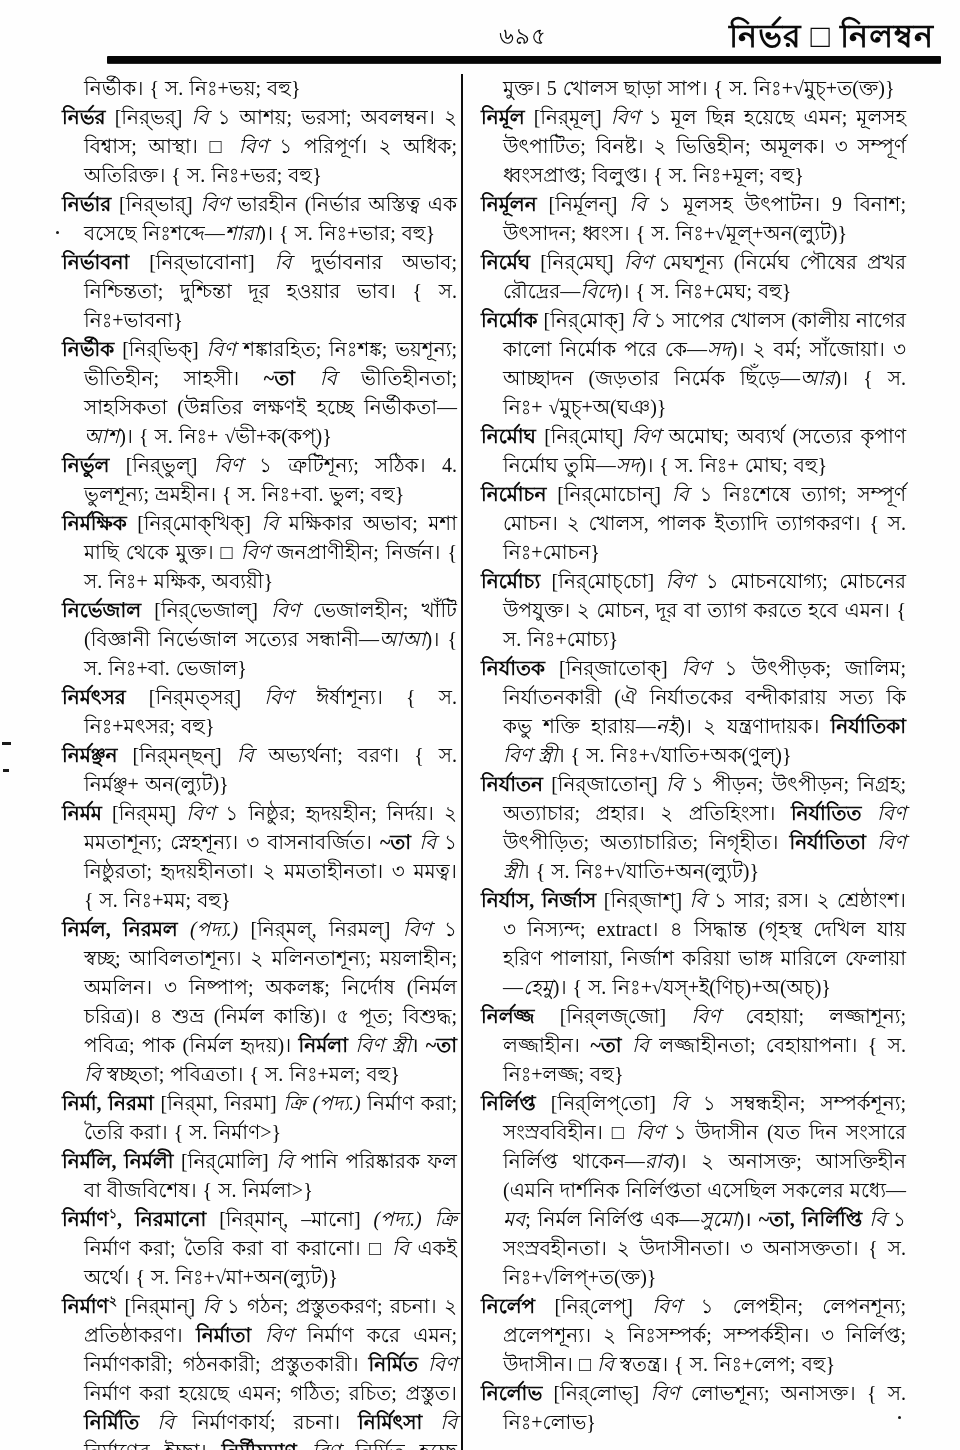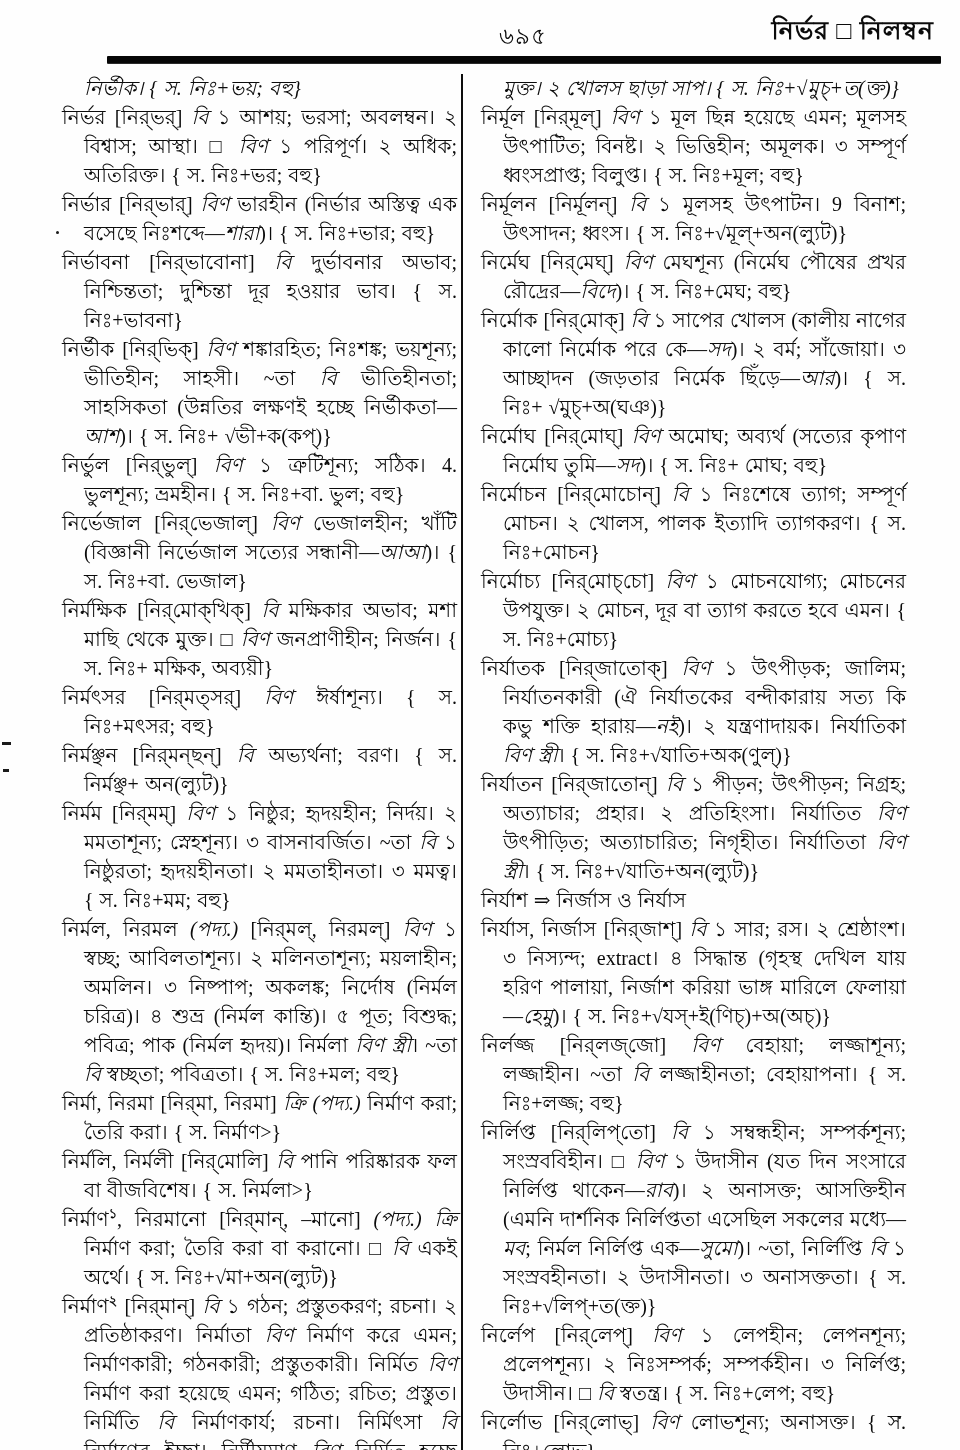--- a/index.html
+++ b/index.html
@@ -7,42 +7,42 @@
     position:relative; width:960px; height:1450px; margin:0 auto;
     background:#fefefe; color:#0b0b0b; overflow:hidden;
     font-family:"Liberation Serif","DejaVu Serif",serif;
   }
   .pageno {
     position:absolute; left:499px; top:18px;
     font-size:23px; letter-spacing:1px;
   }
   .guide {
     position:absolute; right:26px; top:11px;
-    font-weight:700; font-size:25px; letter-spacing:1px; white-space:nowrap;
+    font-weight:700; font-size:32px; letter-spacing:1px; white-space:nowrap;
   }
   .rule {
     position:absolute; left:107px; top:56px; width:834px; height:7px;
     background:#060606; border-radius:1px;
     box-shadow:0 1px 0 #2a2a2a;
   }
   .cols {
     position:absolute; left:62px; top:74px; width:846px;
     display:flex; align-items:stretch;
   }
   .col { box-sizing:border-box; }
   .col-left  { width:395px; }
   .divider   { width:2px; background:#0d0d0d; margin-left:4px; }
   .col-right { width:425px; margin-left:18px; }
   .entry {
     margin:0; font-size:20px; line-height:29px;
     text-align:justify; word-spacing:1px;
     padding-left:22px; text-indent:-22px;
   }
-  .entry.cont { text-indent:0;font-style:italic; }
-  .hw  { font-weight:400; }
+  .entry.cont { text-indent:0; }
+  .hw  { font-weight:700; }
   .it  { font-style:italic; }
   .sup { font-size:13px; vertical-align:super; line-height:0; font-weight:700; }
   .artifact { position:absolute; background:#1a1a1a; }
   .a1 { left:2px;  top:742px;  width:9px; height:3px; }
   .a2 { left:3px;  top:769px;  width:6px; height:3px; }
   .a3 { left:56px; top:231px;  width:3px; height:3px; border-radius:50%; }
   .a4 { left:898px;top:1416px; width:3px; height:3px; border-radius:50%; }
 </style>
 </head>
 <body>
@@ -52,44 +52,43 @@
   <div class="guide">নির্ভর □ নিলম্বন</div>
   <div class="rule"></div>
   <div class="cols">
     <div class="col col-left">
         <p class="entry cont"><span>নির্ভীক। { স. নিঃ+ভয়; বহু}</span></p>
         <p class="entry"><span class="hw">নির্ভর </span><span>[নির্‌ভর্] </span><span class="it">বি </span><span>১ আশয়; ভরসা; অবলম্বন। ২ বিশ্বাস; আস্থা। □ </span><span class="it">বিণ </span><span>১ পরিপূর্ণ। ২ অধিক; অতিরিক্ত। { স. নিঃ+ভর; বহু}</span></p>
         <p class="entry"><span class="hw">নির্ভার </span><span>[নির্‌ভার্] </span><span class="it">বিণ </span><span>ভারহীন (নির্ভার অস্তিত্ব এক বসেছে নিঃশব্দে—</span><span class="it">শারা</span><span>)। { স. নিঃ+ভার; বহু}</span></p>
         <p class="entry"><span class="hw">নির্ভাবনা </span><span>[নির্‌ভাবোনা] </span><span class="it">বি </span><span>দুর্ভাবনার অভাব; নিশ্চিন্ততা; দুশ্চিন্তা দূর হওয়ার ভাব। { স. নিঃ+ভাবনা}</span></p>
         <p class="entry"><span class="hw">নির্ভীক </span><span>[নির্‌ভিক্] </span><span class="it">বিণ </span><span>শঙ্কারহিত; নিঃশঙ্ক; ভয়শূন্য; ভীতিহীন; সাহসী। </span><span class="hw">~তা </span><span class="it">বি </span><span>ভীতিহীনতা; সাহসিকতা (উন্নতির লক্ষণই হচ্ছে নির্ভীকতা—</span><span class="it">আশ</span><span>)। { স. নিঃ+ √ভী+ক(কপ্)}</span></p>
         <p class="entry"><span class="hw">নির্ভুল </span><span>[নির্‌ভুল্] </span><span class="it">বিণ </span><span>১ ত্রুটিশূন্য; সঠিক। 4. ভুলশূন্য; ভ্রমহীন। { স. নিঃ+বা. ভুল; বহু}</span></p>
+        <p class="entry"><span class="hw">নির্মক্ষিক </span><span>[নির্‌মোক্‌খিক্] </span><span class="it">বি </span><span>মক্ষিকার অভাব; মশা মাছি থেকে মুক্ত। □ </span><span class="it">বিণ </span><span>জনপ্রাণীহীন; নির্জন। { স. নিঃ+ মক্ষিক, অব্যয়ী}</span></p>
         <p class="entry"><span class="hw">নির্ভেজাল </span><span>[নির্‌ভেজাল্] </span><span class="it">বিণ </span><span>ভেজালহীন; খাঁটি (বিজ্ঞানী নির্ভেজাল সত্যের সন্ধানী—</span><span class="it">আআ</span><span>)। { স. নিঃ+বা. ভেজাল}</span></p>
-        <p class="entry"><span class="hw">নির্মক্ষিক </span><span>[নির্‌মোক্‌খিক্] </span><span class="it">বি </span><span>মক্ষিকার অভাব; মশা মাছি থেকে মুক্ত। □ </span><span class="it">বিণ </span><span>জনপ্রাণীহীন; নির্জন। { স. নিঃ+ মক্ষিক, অব্যয়ী}</span></p>
         <p class="entry"><span class="hw">নির্মৎসর </span><span>[নির্‌মত্‌সর্] </span><span class="it">বিণ </span><span>ঈর্ষাশূন্য। { স. নিঃ+মৎসর; বহু}</span></p>
         <p class="entry"><span class="hw">নির্মঞ্ছন </span><span>[নির্‌মন্‌ছন্] </span><span class="it">বি </span><span>অভ্যর্থনা; বরণ। { স. নির্মঞ্ছ+ অন(ল্যুট)}</span></p>
         <p class="entry"><span class="hw">নির্মম </span><span>[নির্‌মম্] </span><span class="it">বিণ </span><span>১ নিষ্ঠুর; হৃদয়হীন; নির্দয়। ২ মমতাশূন্য; স্নেহশূন্য। ৩ বাসনাবর্জিত। </span><span class="hw">~তা </span><span class="it">বি </span><span>১ নিষ্ঠুরতা; হৃদয়হীনতা। ২ মমতাহীনতা। ৩ মমত্ব। { স. নিঃ+মম; বহু}</span></p>
         <p class="entry"><span class="hw">নির্মল, নিরমল </span><span class="it">(পদ্য.) </span><span>[নির্‌মল্, নিরমল্] </span><span class="it">বিণ </span><span>১ স্বচ্ছ; আবিলতাশূন্য। ২ মলিনতাশূন্য; ময়লাহীন; অমলিন। ৩ নিষ্পাপ; অকলঙ্ক; নির্দোষ (নির্মল চরিত্র)। ৪ শুভ্র (নির্মল কান্তি)। ৫ পূত; বিশুদ্ধ; পবিত্র; পাক (নির্মল হৃদয়)। </span><span class="hw">নির্মলা </span><span class="it">বিণ স্ত্রী</span><span>। </span><span class="hw">~তা </span><span class="it">বি </span><span>স্বচ্ছতা; পবিত্রতা। { স. নিঃ+মল; বহু}</span></p>
         <p class="entry"><span class="hw">নির্মা, নিরমা </span><span>[নির্‌মা, নিরমা] </span><span class="it">ক্রি </span><span class="it">(পদ্য.) </span><span>নির্মাণ করা; তৈরি করা। { স. নির্মাণ&gt;}</span></p>
         <p class="entry"><span class="hw">নির্মলি, নির্মলী </span><span>[নির্‌মোলি] </span><span class="it">বি </span><span>পানি পরিষ্কারক ফল বা বীজবিশেষ। { স. নির্মলা&gt;}</span></p>
         <p class="entry"><span class="hw">নির্মাণ</span><span class="sup">১</span><span class="hw">, নিরমানো </span><span>[নির্‌মান্, –মানো] </span><span class="it">(পদ্য.) </span><span class="it">ক্রি </span><span>নির্মাণ করা; তৈরি করা বা করানো। □ </span><span class="it">বি </span><span>একই অর্থে। { স. নিঃ+√মা+অন(ল্যুট)}</span></p>
         <p class="entry"><span class="hw">নির্মাণ</span><span class="sup">২</span><span> [নির্‌মান্] </span><span class="it">বি </span><span>১ গঠন; প্রস্তুতকরণ; রচনা। ২ প্রতিষ্ঠাকরণ। </span><span class="hw">নির্মাতা </span><span class="it">বিণ </span><span>নির্মাণ করে এমন; নির্মাণকারী; গঠনকারী; প্রস্তুতকারী। </span><span class="hw">নির্মিত </span><span class="it">বিণ </span><span>নির্মাণ করা হয়েছে এমন; গঠিত; রচিত; প্রস্তুত। </span><span class="hw">নির্মিতি </span><span class="it">বি </span><span>নির্মাণকার্য; রচনা। </span><span class="hw">নির্মিৎসা </span><span class="it">বি </span><span>নির্মাণের ইচ্ছা। </span><span class="hw">নির্মীয়মাণ </span><span class="it">বিণ </span><span>নির্মিত হচ্ছে এমন। { স. নিঃ+√মা+ অন(ল্যুট)}</span></p>
       </div>
     <div class="divider"></div>
     <div class="col col-right">
-        <p class="entry cont"><span>মুক্ত। ২ খোলস ছাড়া সাপ। { স. নিঃ+√মুচ্+ত(ক্ত)}</span></p>
+        <p class="entry cont"><span>মুক্ত। 5 খোলস ছাড়া সাপ। { স. নিঃ+√মুচ্+ত(ক্ত)}</span></p>
         <p class="entry"><span class="hw">নির্মূল </span><span>[নির্‌মূল্] </span><span class="it">বিণ </span><span>১ মূল ছিন্ন হয়েছে এমন; মূলসহ উৎপাটিত; বিনষ্ট। ২ ভিত্তিহীন; অমূলক। ৩ সম্পূর্ণ ধ্বংসপ্রাপ্ত; বিলুপ্ত। { স. নিঃ+মূল; বহু}</span></p>
         <p class="entry"><span class="hw">নির্মূলন </span><span>[নির্মূলন্] </span><span class="it">বি </span><span>১ মূলসহ উৎপাটন। 9 বিনাশ; উৎসাদন; ধ্বংস। { স. নিঃ+√মূল্+অন(ল্যুট)}</span></p>
         <p class="entry"><span class="hw">নির্মেঘ </span><span>[নির্‌মেঘ্] </span><span class="it">বিণ </span><span>মেঘশূন্য (নির্মেঘ পৌষের প্রখর রৌদ্রের—</span><span class="it">বিদে</span><span>)। { স. নিঃ+মেঘ; বহু}</span></p>
         <p class="entry"><span class="hw">নির্মোক </span><span>[নির্‌মোক্] </span><span class="it">বি </span><span>১ সাপের খোলস (কালীয় নাগের কালো নির্মোক পরে কে—</span><span class="it">সদ</span><span>)। ২ বর্ম; সাঁজোয়া। ৩ আচ্ছাদন (জড়তার নির্মেক ছিঁড়ে—</span><span class="it">আর</span><span>)। { স. নিঃ+ √মুচ্+অ(ঘঞ)}</span></p>
         <p class="entry"><span class="hw">নির্মোঘ </span><span>[নির্‌মোঘ্] </span><span class="it">বিণ </span><span>অমোঘ; অব্যর্থ (সত্যের কৃপাণ নির্মোঘ তুমি—</span><span class="it">সদ</span><span>)। { স. নিঃ+ মোঘ; বহু}</span></p>
         <p class="entry"><span class="hw">নির্মোচন </span><span>[নির্‌মোচোন্] </span><span class="it">বি </span><span>১ নিঃশেষে ত্যাগ; সম্পূর্ণ মোচন। ২ খোলস, পালক ইত্যাদি ত্যাগকরণ। { স. নিঃ+মোচন}</span></p>
         <p class="entry"><span class="hw">নির্মোচ্য </span><span>[নির্‌মোচ্‌চো] </span><span class="it">বিণ </span><span>১ মোচনযোগ্য; মোচনের উপযুক্ত। ২ মোচন, দূর বা ত্যাগ করতে হবে এমন। { স. নিঃ+মোচ্য}</span></p>
         <p class="entry"><span class="hw">নির্যাতক </span><span>[নির্‌জাতোক্] </span><span class="it">বিণ </span><span>১ উৎপীড়ক; জালিম; নির্যাতনকারী (ঐ নির্যাতকের বন্দীকারায় সত্য কি কভু শক্তি হারায়—</span><span class="it">নই</span><span>)। ২ যন্ত্রণাদায়ক। </span><span class="hw">নির্যাতিকা </span><span class="it">বিণ স্ত্রী</span><span>। { স. নিঃ+√যাতি+অক(ণুল্)}</span></p>
         <p class="entry"><span class="hw">নির্যাতন </span><span>[নির্‌জাতোন্] </span><span class="it">বি </span><span>১ পীড়ন; উৎপীড়ন; নিগ্রহ; অত্যাচার; প্রহার। ২ প্রতিহিংসা। </span><span class="hw">নির্যাতিত </span><span class="it">বিণ </span><span>উৎপীড়িত; অত্যাচারিত; নিগৃহীত। </span><span class="hw">নির্যাতিতা </span><span class="it">বিণ স্ত্রী</span><span>। { স. নিঃ+√যাতি+অন(ল্যুট)}</span></p>
-        <p class="entry"><span class="hw">নির্যাশ </span><span>⇒ নির্জাস ও নির্যাস</span></p>
         <p class="entry"><span class="hw">নির্যাস, নির্জাস </span><span>[নির্‌জাশ্] </span><span class="it">বি </span><span>১ সার; রস। ২ শ্রেষ্ঠাংশ। ৩ নিস্যন্দ; extract। ৪ সিদ্ধান্ত (গৃহস্থ দেখিল যায় হরিণ পালায়া, নির্জাশ করিয়া ভাঙ্গ মারিলে ফেলায়া—</span><span class="it">হেমু</span><span>)। { স. নিঃ+√যস্+ই(ণিচ্)+অ(অচ্)}</span></p>
         <p class="entry"><span class="hw">নির্লজ্জ </span><span>[নির্‌লজ্‌জো] </span><span class="it">বিণ </span><span>বেহায়া; লজ্জাশূন্য; লজ্জাহীন। </span><span class="hw">~তা </span><span class="it">বি </span><span>লজ্জাহীনতা; বেহায়াপনা। { স. নিঃ+লজ্জ; বহু}</span></p>
         <p class="entry"><span class="hw">নির্লিপ্ত </span><span>[নির্‌লিপ্‌তো] </span><span class="it">বি </span><span>১ সম্বন্ধহীন; সম্পর্কশূন্য; সংস্রববিহীন। □ </span><span class="it">বিণ </span><span>১ উদাসীন (যত দিন সংসারে নির্লিপ্ত থাকেন—</span><span class="it">রাব</span><span>)। ২ অনাসক্ত; আসক্তিহীন (এমনি দার্শনিক নির্লিপ্ততা এসেছিল সকলের মধ্যে—</span><span class="it">মব</span><span>; নির্মল নির্লিপ্ত এক—</span><span class="it">সুমো</span><span>)। </span><span class="hw">~তা, নির্লিপ্তি </span><span class="it">বি </span><span>১ সংস্রবহীনতা। ২ উদাসীনতা। ৩ অনাসক্ততা। { স. নিঃ+√লিপ্+ত(ক্ত)}</span></p>
         <p class="entry"><span class="hw">নির্লেপ </span><span>[নির্‌লেপ্] </span><span class="it">বিণ </span><span>১ লেপহীন; লেপনশূন্য; প্রলেপশূন্য। ২ নিঃসম্পর্ক; সম্পর্কহীন। ৩ নির্লিপ্ত; উদাসীন। □ </span><span class="it">বি </span><span>স্বতন্ত্র। { স. নিঃ+লেপ; বহু}</span></p>
         <p class="entry"><span class="hw">নির্লোভ </span><span>[নির্‌লোভ্] </span><span class="it">বিণ </span><span>লোভশূন্য; অনাসক্ত। { স. নিঃ+লোভ}</span></p>
       </div>
   </div>
   <div class="artifact a1"></div>
   <div class="artifact a2"></div>
   <div class="artifact a3"></div>

